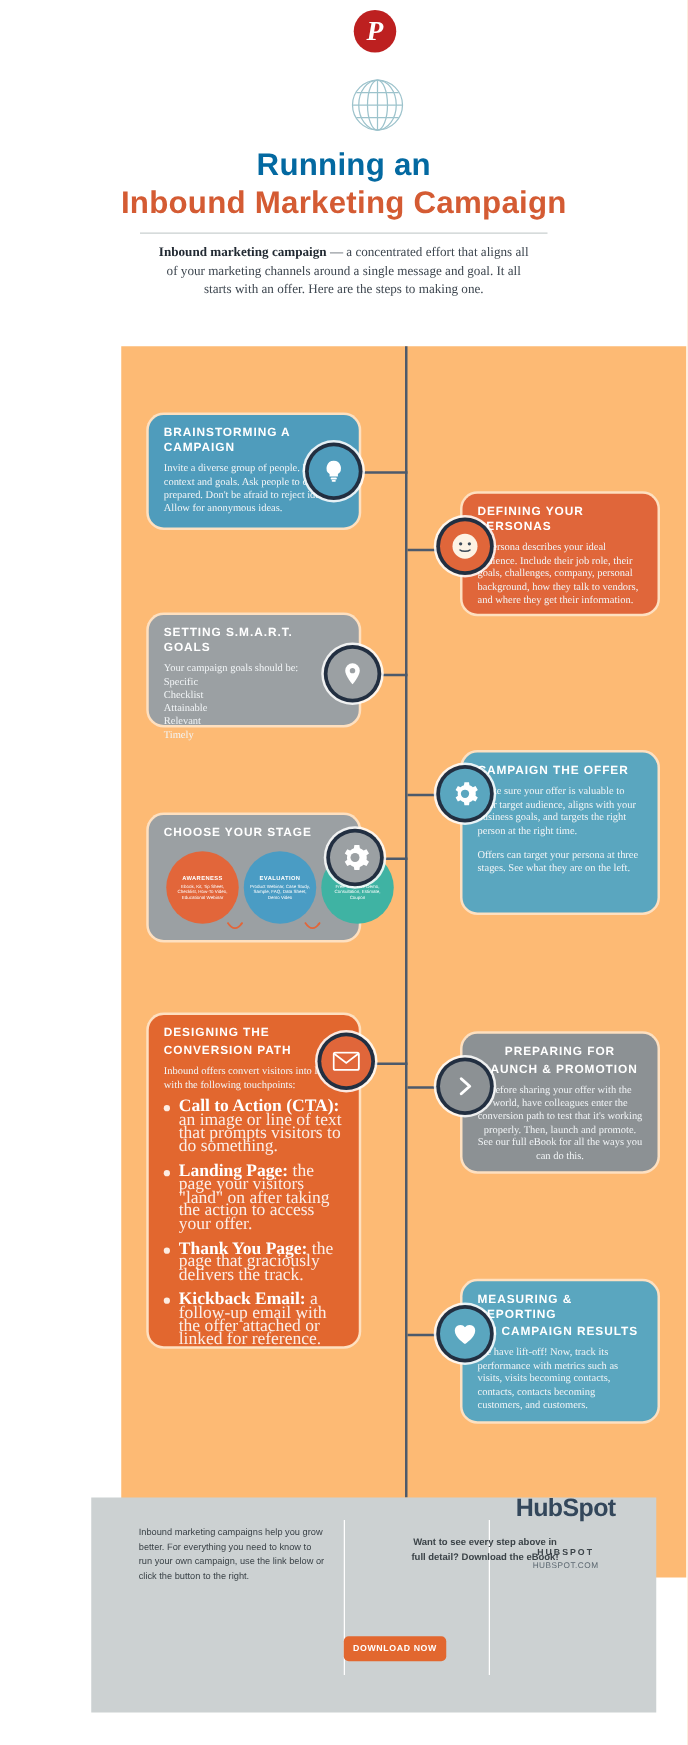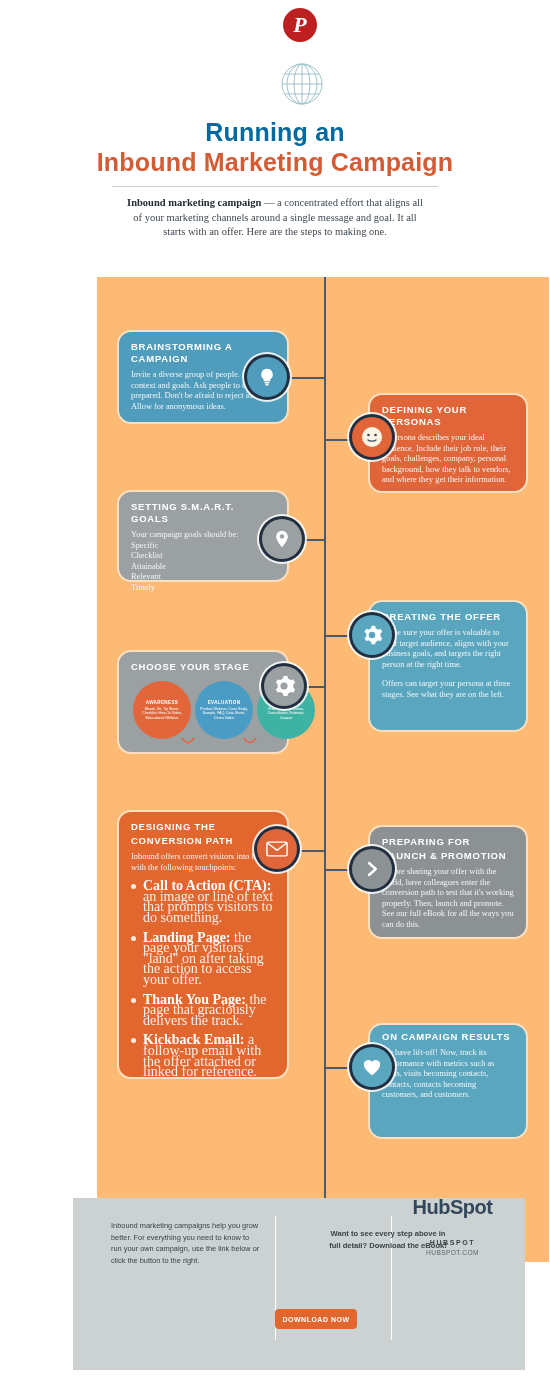--- a/index.html
+++ b/index.html
@@ -43,21 +43,21 @@
   .card p.gap{margin-top:9px;}
   .card ul{margin:8px 0 0 0;padding:0;list-style:none;}
   .card li{position:relative;padding-left:12px;margin-bottom:9px;
     font-family:"Liberation Serif",serif;font-size:14px;line-height:10.6px;color:#fbeee8;}
   .card li:before{content:"";position:absolute;left:0;top:3px;width:5px;height:5px;border-radius:50%;background:#fdece2;}
   .card li b{font-weight:bold;color:#ffffff;}
 
   .c-blue{background:#4f9cbc;}
   .c-blue2{background:#5aa6bf;}
   .c-gray{background:#9ba0a3;}
-  .c-gray2{background:#8c9194;}
+  .c-gray2{background:#8c9194;text-align:center;}
   .c-orange{background:#e0663a;}
   .c-orange2{background:#e2672f;}
 
   
   .badge{position:absolute;width:40px;height:40px;border-radius:50%;
     box-shadow:0 0 0 3px #222f41, 0 0 0 5px rgba(255,255,255,.85);
     display:flex;align-items:center;justify-content:center;z-index:5;}
   .badge svg{display:block;}
 
   
@@ -167,21 +167,21 @@
       <p>Timely</p>
     </div>
     <div class="badge" style="left:165px;top:242px;background:#9ba0a3;">
       <svg width="20" height="20" viewBox="0 0 24 24" fill="#fff">
         <path d="M12 2a7 7 0 0 0-7 7c0 5 7 13 7 13s7-8 7-13a7 7 0 0 0-7-7z"></path>
         <circle cx="12" cy="9" r="2.6" fill="#9ba0a3"></circle>
       </svg>
     </div>
 
     <div class="card c-blue2" style="left:273px;top:325px;width:156px;height:128px;">
-      <h3>CREATING THE OFFER</h3>
+      <h3>CAMPAIGN THE OFFER</h3>
       <p>Make sure your offer is valuable to your target audience, aligns with your business goals, and targets the right person at the right time.</p>
       <p class="gap">Offers can target your persona at three stages. See what they are on the left.</p>
     </div>
     <div class="badge" style="left:255px;top:338px;background:#5aa6bf;">
       <svg width="22" height="22" viewBox="0 0 24 24" fill="#fff">
         <path d="M12 8a4 4 0 1 0 0 8 4 4 0 0 0 0-8zm9.4 4c0-.6-.1-1.2-.2-1.8l2-1.5-2-3.4-2.3 1a8 8 0 0 0-3-1.8L15.5 2h-4l-.4 2.5a8 8 0 0 0-3 1.8l-2.3-1-2 3.4 2 1.5a8.6 8.6 0 0 0 0 3.6l-2 1.5 2 3.4 2.3-1a8 8 0 0 0 3 1.8l.4 2.5h4l.4-2.5a8 8 0 0 0 3-1.8l2.3 1 2-3.4-2-1.5c.1-.6.2-1.2.2-1.8z"></path>
         <circle cx="12" cy="12" r="3.6" fill="#5aa6bf"></circle>
       </svg>
     </div>
 
@@ -240,20 +240,21 @@
       <h3 style="margin-top:-3px;">LAUNCH &amp; PROMOTION</h3>
       <p>Before sharing your offer with the world, have colleagues enter the conversion path to test that it's working properly. Then, launch and promote. See our full eBook for all the ways you can do this.</p>
     </div>
     <div class="badge" style="left:255px;top:572px;background:#8c9194;">
       <svg width="18" height="18" viewBox="0 0 24 24" fill="none" stroke="#fff" stroke-width="3.2" stroke-linecap="round" stroke-linejoin="round">
         <path d="M8 4l9 8-9 8"></path>
       </svg>
     </div>
 
     <div class="card c-blue2" style="left:273px;top:748px;width:156px;height:112px;">
+      <h3>MEASURING &amp; REPORTING</h3>
       <h3 style="margin-top:-3px;">ON CAMPAIGN RESULTS</h3>
       <p>We have lift-off! Now, track its performance with metrics such as visits, visits becoming contacts, contacts, contacts becoming customers, and customers.</p>
     </div>
     <div class="badge" style="left:255px;top:770px;background:#5aa6bf;">
       <svg width="20" height="18" viewBox="0 0 24 22" fill="#fff">
         <path d="M12 21S2 14.5 2 8a5.6 5.6 0 0 1 10-3.4A5.6 5.6 0 0 1 22 8c0 6.5-10 13-10 13z"></path>
       </svg>
     </div>
   </div>
 

